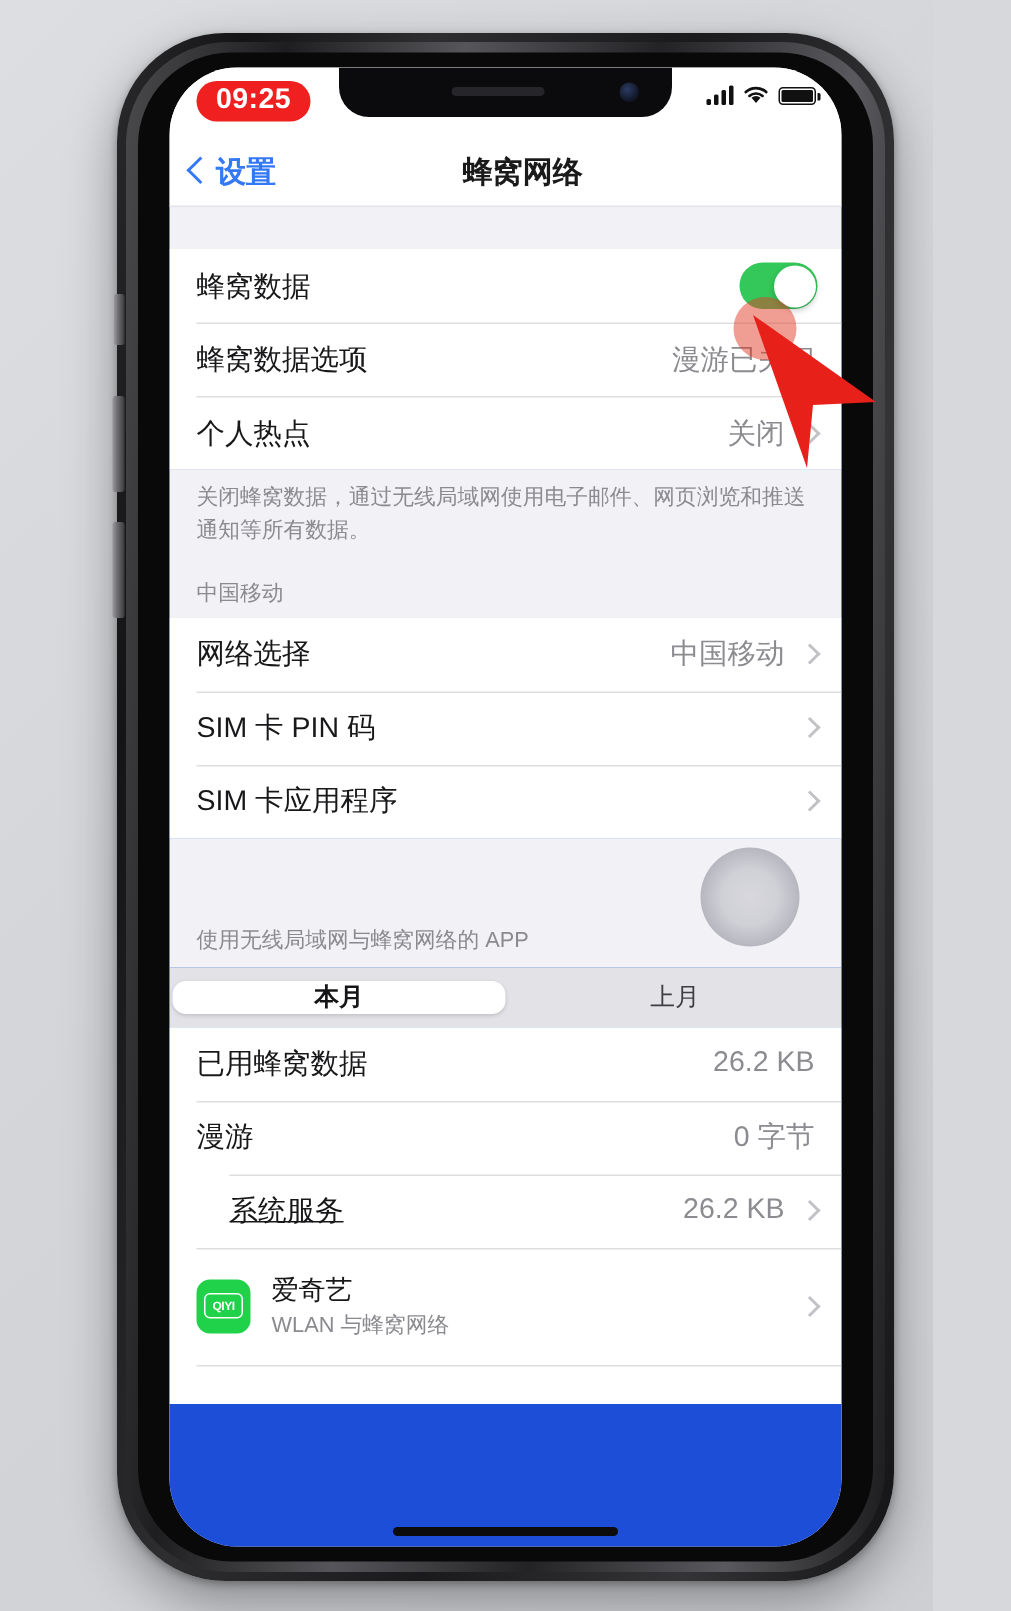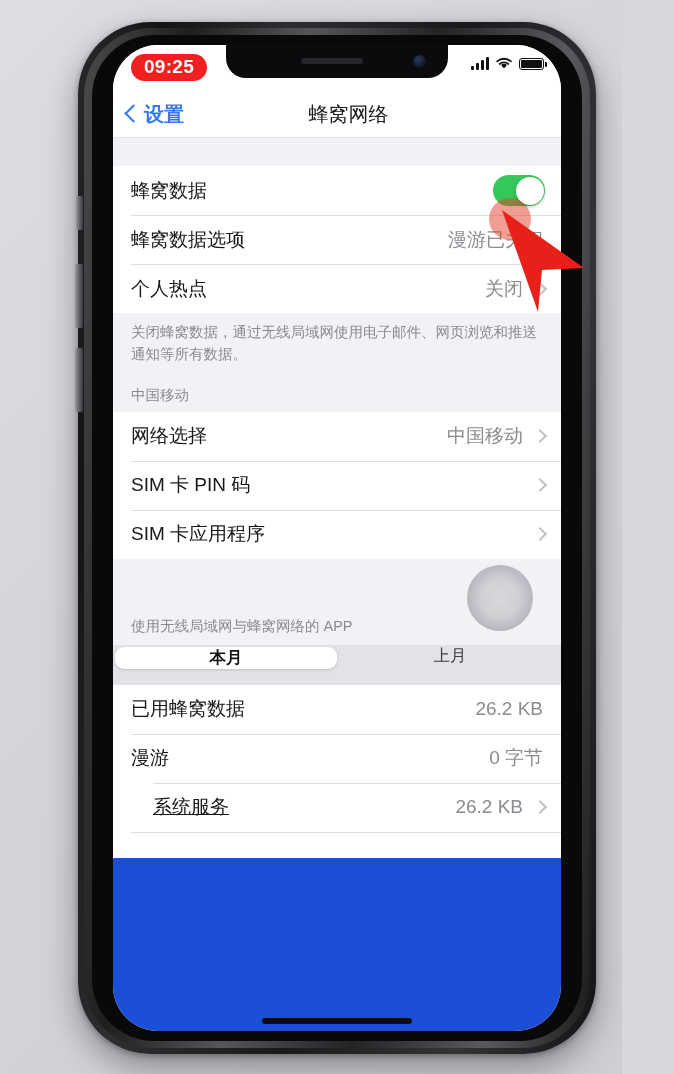--- a/index.html
+++ b/index.html
@@ -172,21 +172,21 @@
     border-left: 2.6px solid #3478f6;
     border-bottom: 2.6px solid #3478f6;
     transform: rotate(45deg);
     margin-bottom: 1px;
   }
   .nav-title {
     position: absolute;
     left: 0; right: 0;
     text-align: center;
     font-size: 20px;
-    font-weight: normal;
+    font-weight: bold;
     color: #1a1a1a;
     pointer-events: none;
     margin-left: 23px;
   }
 
   
   .body-scroll {
     position: relative;
     height: 894px;
     background: #1d4ed8;
@@ -284,21 +284,21 @@
     border-radius: 50%;
     background: radial-gradient(circle at 50% 50%, rgba(214,214,220,0.95) 0%, rgba(206,206,213,0.95) 40%, rgba(176,176,184,0.92) 72%, rgba(168,168,178,0.55) 100%);
   }
 
   
   .segmented {
     margin: 0;
     background: #e2e2e7;
     display: flex;
     height: 40px;
-    align-items: flex-start;
+    align-items: center;
   }
   .seg {
     flex: 1;
     display: flex;
     align-items: center;
     justify-content: center;
     font-size: 16.5px;
     color: #3d3d42;
     cursor: pointer;
   }
@@ -501,20 +501,30 @@
         <div class="row">
           <div class="row-label">漫游</div>
           <div class="row-value">0 字节</div>
         </div>
         <div class="row indent">
           <div class="row-label indented">系统服务</div>
           <div class="row-value">26.2 KB</div>
           <div class="chev-right"></div>
         </div>
 
+        <div class="app-row">
+          <div class="app-icon">
+            <div class="inner">QIYI</div>
+          </div>
+          <div class="app-texts">
+            <div class="app-name">爱奇艺</div>
+            <div class="app-sub">WLAN 与蜂窝网络</div>
+          </div>
+          <div class="chev-right"></div>
+        </div>
 
         <div class="partial-row"></div>
       </div>
 
       <div class="home-indicator"></div>
     </div>
   </div>
 
   <div class="tap-red"></div>
   <svg class="cursor-arrow" width="90" height="110" viewBox="0 0 90 110">

